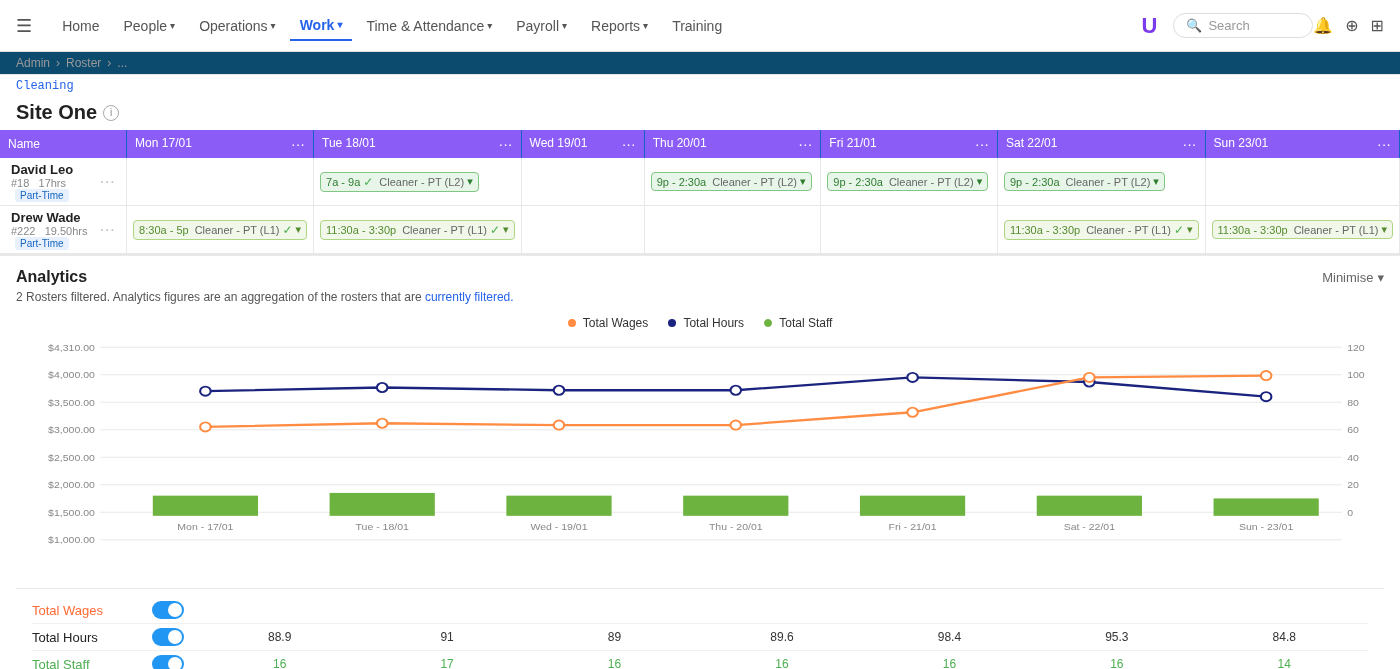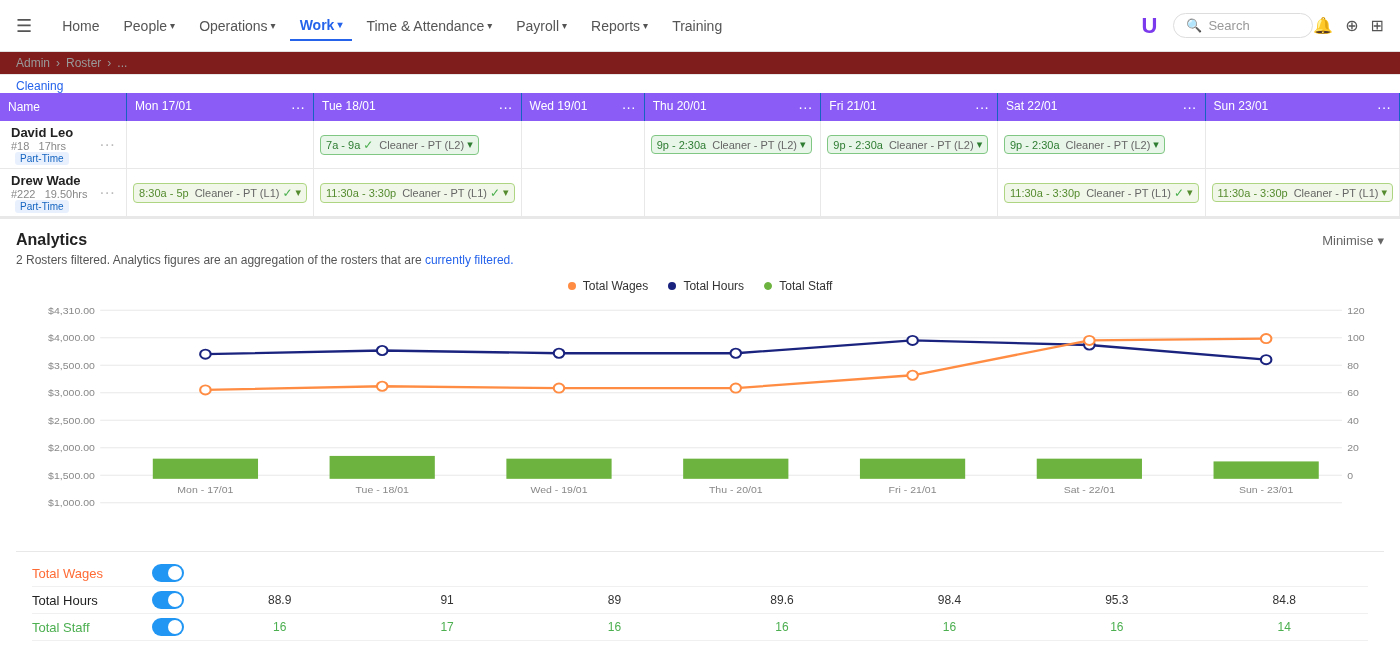--- a/index.html
+++ b/index.html
@@ -14,25 +14,25 @@
     .nav-link.active { color: #2563eb; border-bottom: 2px solid #2563eb; border-radius: 0; font-weight: 600; }
     .nav-link .chevron { font-size: 10px; }
     .nav-search { display: flex; align-items: center; gap: 6px; border: 1px solid #ddd; border-radius: 20px; padding: 4px 12px; color: #999; font-size: 13px; min-width: 140px; }
     .nav-icons { display: flex; gap: 12px; color: #555; }
     .nav-icon { cursor: pointer; font-size: 16px; }
 
     
     .main { height: calc(669px - 52px); overflow-y: auto; background: #fff; }
 
     
-    .breadcrumb-row { padding: 4px 16px; background: #7f1d1d; border-bottom: 1px solid #e8e8e8; font-size: 12px; color: #999; display: flex; gap: 6px; }
+    .breadcrumb-row { padding: 4px 16px; background: #0c4a6e; border-bottom: 1px solid #e8e8e8; font-size: 12px; color: #999; display: flex; gap: 6px; }
 
     
     .site-header { padding: 8px 16px 6px; display: flex; align-items: center; gap: 6px; }
-    .cleaning-tag { color: #2563eb; font-size: 12px; font-weight: 500; }
+    .cleaning-tag { color: #2563eb; font-size: 12px; font-weight: 500; font-family: Liberation Mono, monospace; }
     .site-name { font-size: 20px; font-weight: 600; color: #222; }
     .info-icon { width: 16px; height: 16px; border-radius: 50%; border: 1px solid #aaa; color: #888; font-size: 10px; display: inline-flex; align-items: center; justify-content: center; }
 
     
     .roster-table { width: 100%; border-collapse: collapse; font-size: 12px; }
     .roster-table th { background: #8b5cf6; color: #fff; padding: 6px 8px; text-align: left; font-weight: 500; border-right: 1px solid #1565c0; white-space: nowrap; }
     .roster-table th.name-col { width: 180px; }
     .roster-table th.day-col { width: 180px; }
     .roster-table th .col-menu { float: right; font-size: 14px; cursor: pointer; }
     .roster-table td { border-bottom: 1px solid #e8e8e8; border-right: 1px solid #e8e8e8; padding: 12px 6px; vertical-align: middle; }
@@ -128,20 +128,24 @@
     <span>Admin</span>
     <span>›</span>
     <span>Roster</span>
     <span>›</span>
     <span>...</span>
   </div>
 
   <div style="padding: 4px 16px 0;">
     <div class="cleaning-tag">Cleaning</div>
   </div>
+  <div class="site-header">
+    <span class="site-name">Site One</span>
+    <span class="info-icon">i</span>
+  </div>
 
   <div style="overflow-x: auto;">
     <table class="roster-table">
       <thead>
         <tr>
           <th class="name-col">
             <span>Name</span>
           </th>
           <th class="day-col">
             <span>Mon 17/01</span>

